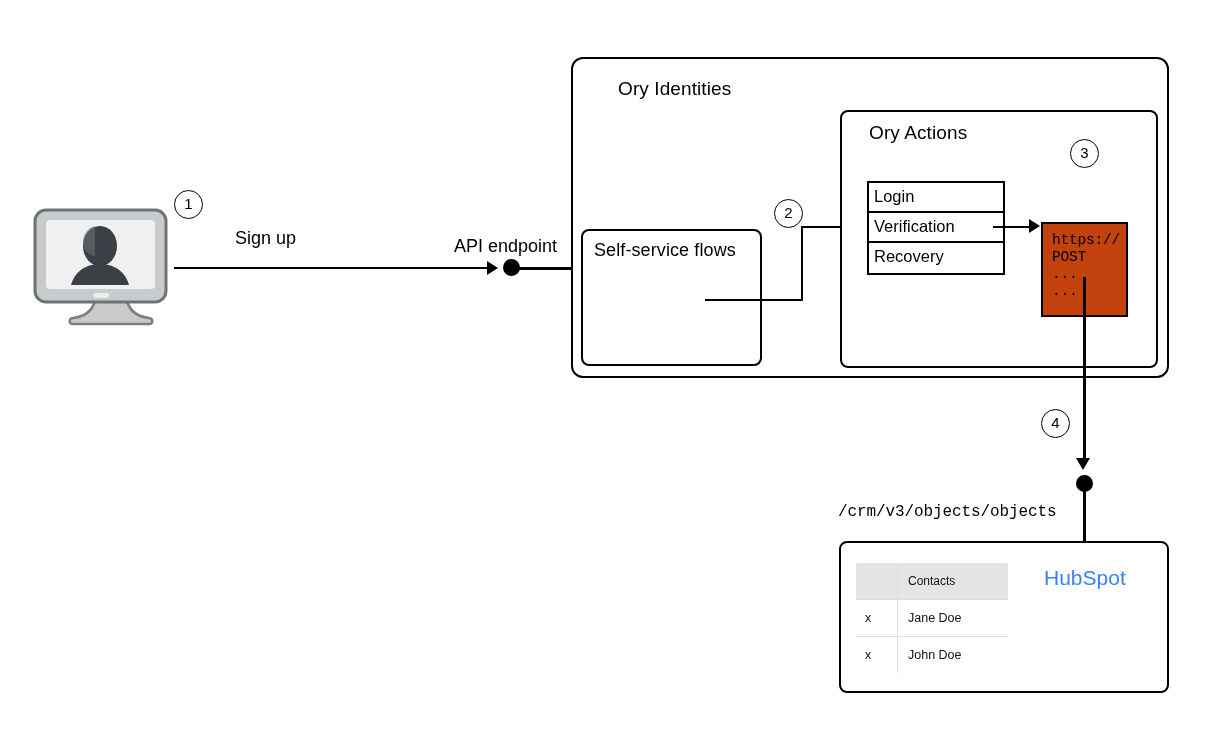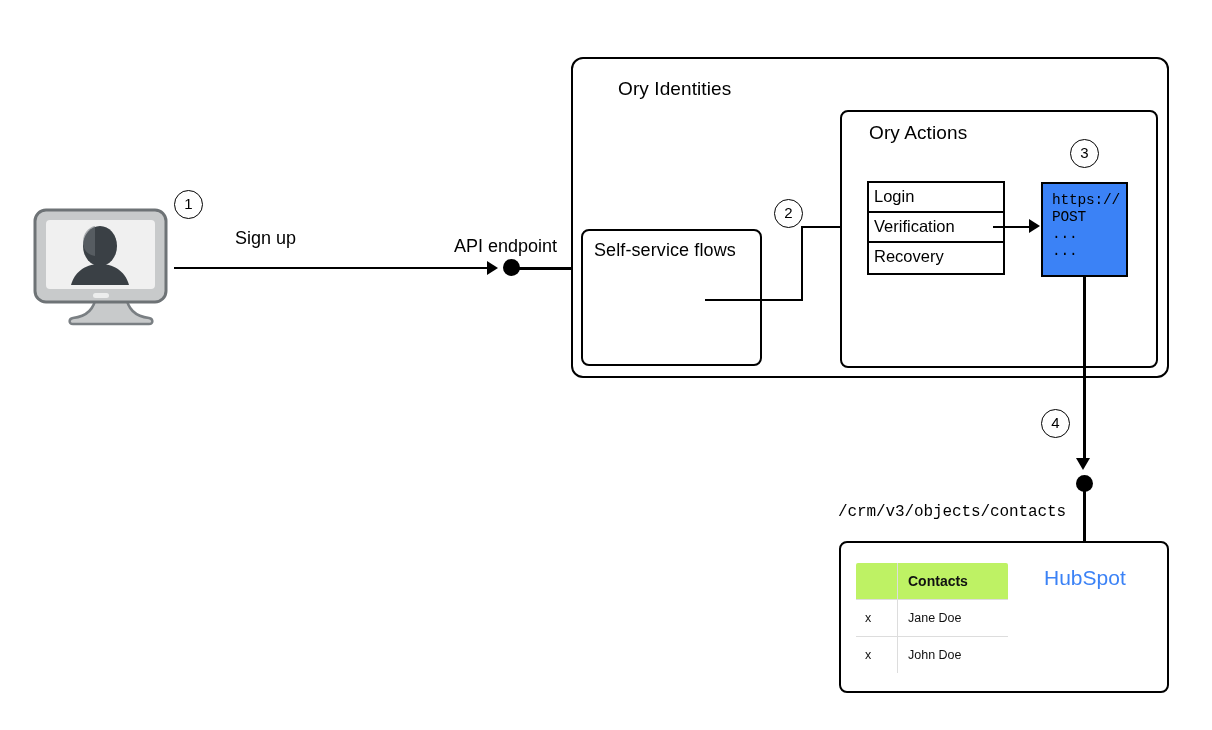--- a/index.html
+++ b/index.html
@@ -55,22 +55,23 @@
     background: #fff;
     white-space: nowrap;
   }
   .flow-item:last-child { border-bottom: none; }
 
   
   .code-box {
     position: absolute;
     box-sizing: border-box;
     border: 2.5px solid #000;
-    background: #3b82f6;
+    background: #c2410c;
     padding: 8px 0 0 9px;
+    margin-top: 40px;
   }
   .code-line {
     font-family: "Liberation Mono", monospace;
     font-size: 14.5px;
     line-height: 17px;
     letter-spacing: -0.2px;
     white-space: pre;
     color: #000;
   }
 
@@ -158,23 +159,23 @@
     border: 1px solid #dddddd;
     font-size: 12.5px;
     color: #111;
     padding: 0 0 0 10px;
     height: 36px;
     text-align: left;
     font-weight: normal;
     background: #fff;
   }
   .hs-table thead th {
-    background: #bef264;
-    font-weight: bold;
-    font-size: 14px;
+    background: #e5e5e5;
+    font-weight: normal;
+    font-size: 12px;
   }
   .hs-col-x { width: 32px; padding-left: 9px !important; }
   .hs-col-name { width: 100px; }
 
   .hs-label {
     position: absolute;
     font-size: 21px;
     color: #3b82f6;
     white-space: nowrap;
   }
@@ -249,21 +250,21 @@
   </div>
 
   <div class="vline vline-thick" style="left:1083px; top:277px; height:185px;"></div>
   <div class="arrow-down" style="left:1076px; top:458px;"></div>
 
   <div class="num-circle" style="left:1041px; top:409px;">4</div>
 
   <div class="dot" style="left:1076px; top:475px;"></div>
   <div class="vline vline-thick" style="left:1083px; top:489px; height:56px;"></div>
 
-  <div class="label-mono" style="left:838px; top:503px;">/crm/v3/objects/contacts</div>
+  <div class="label-mono" style="left:838px; top:503px;">/crm/v3/objects/objects</div>
 
   <div class="box box-round-sm" style="left:839px; top:541px; width:330px; height:152px;"></div>
 
   <div class="hs-label" style="left:1044px; top:566px;">HubSpot</div>
 
   <table class="hs-table" style="left:855px; top:562px;">
     <thead>
       <tr>
         <th class="hs-col-x"></th>
         <th class="hs-col-name">Contacts</th>

